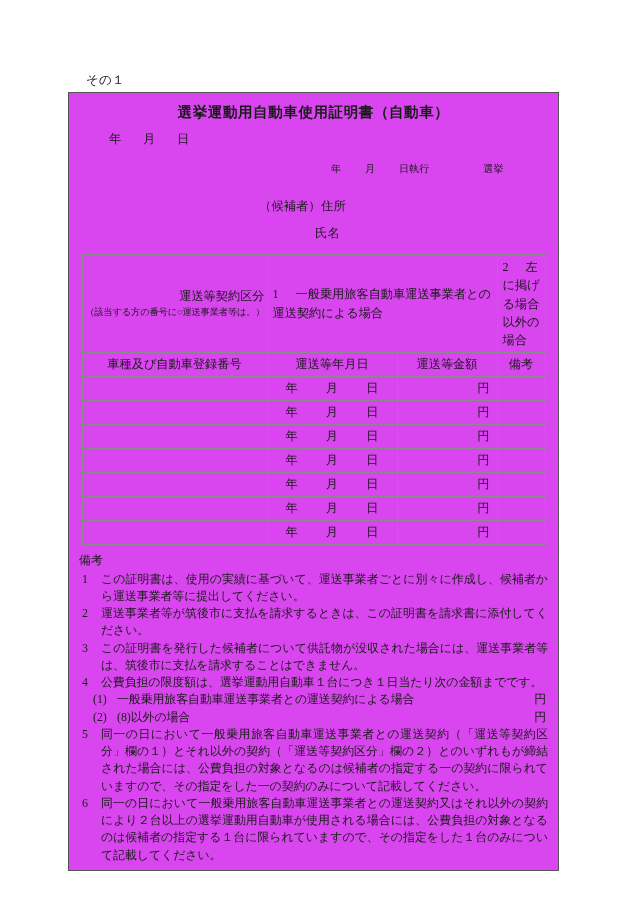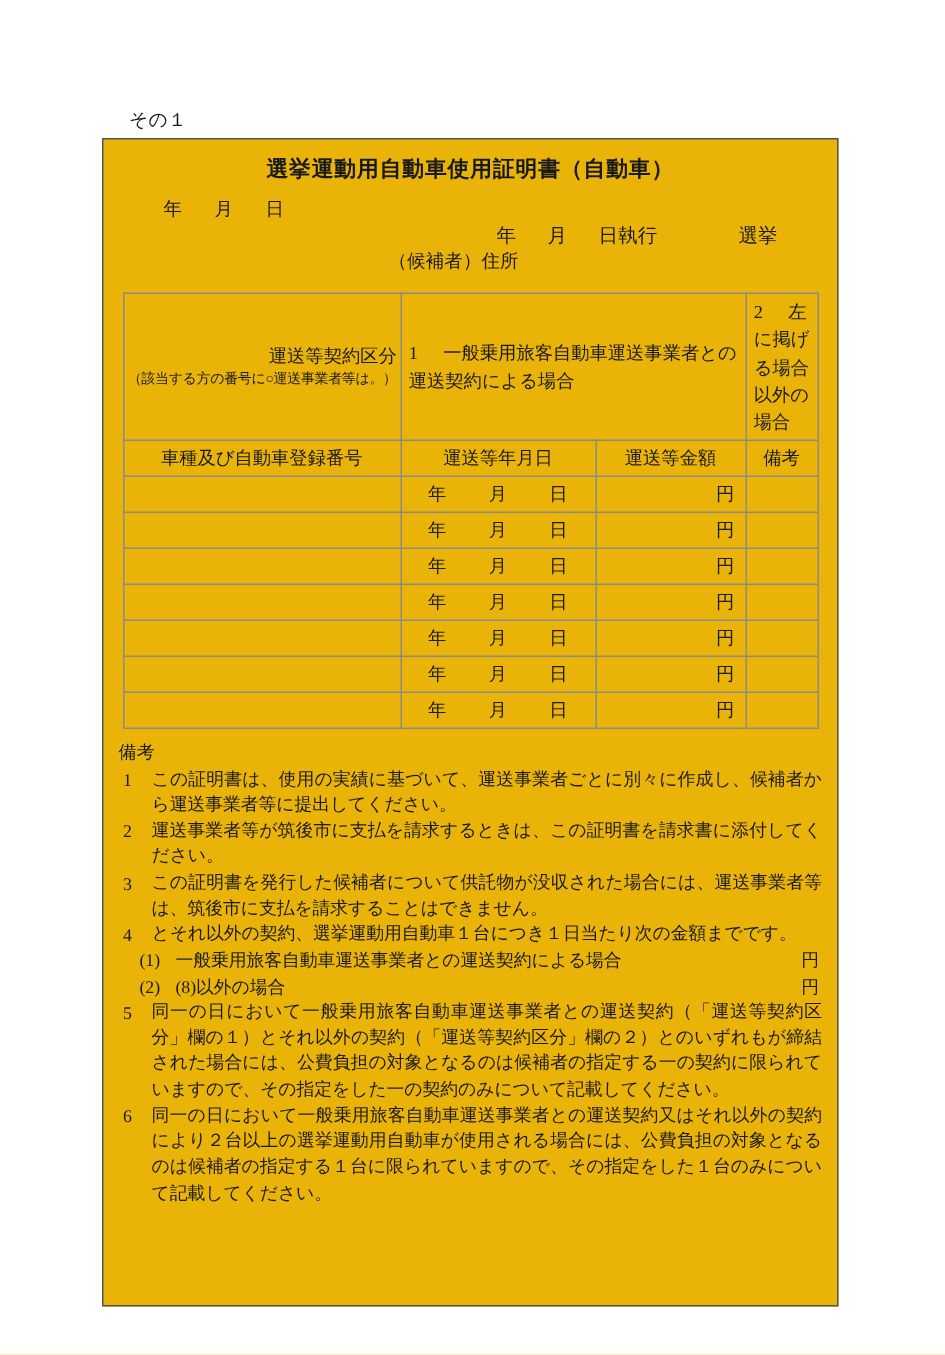--- a/index.html
+++ b/index.html
@@ -43,21 +43,21 @@
 
   
   .outer-box {
     position: absolute;
     left: 68px;
     top: 92px;
     width: 491px;
     height: 779px;
     border: 1.3px solid #555;
     box-sizing: border-box;
-    background: #eab308;
+    background: #d946ef;
   }
 
   .inner {
     position: relative;
     width: 100%;
     height: 100%;
     box-sizing: border-box;
     padding: 0;
   }
 
@@ -79,31 +79,32 @@
 
   .date-line {
     font-size: 12.3px;
     margin-top: 9px;
     padding-left: 40px;
     letter-spacing: 0.1px;
   }
   .date-line .g { display: inline-block; width: 34px; }
 
   .exec-line {
-    font-size: 13px;
+    font-size: 10px;
+    margin-top: 14px;
     padding-left: 262px;
     letter-spacing: 0.1px;
     white-space: nowrap;
   }
   .exec-line .g2 { display: inline-block; width: 34px; }
   .exec-line .gap-wide { display: inline-block; width: 54px; }
 
   .cand-line {
     font-size: 12.3px;
-    margin-top: 0;
+    margin-top: 22px;
     padding-left: 190px;
     letter-spacing: 0.1px;
     white-space: nowrap;
   }
   .name-line {
     font-size: 12.3px;
     margin-top: 10px;
     padding-left: 246px;
     letter-spacing: 0.1px;
     white-space: nowrap;
@@ -184,21 +185,21 @@
     margin-bottom: 0px;
     text-align: justify;
     text-justify: inter-character;
     letter-spacing: -0.05px;
   }
   .note > .no {
     position: absolute;
     left: 3px;
     top: 0;
   }
-  .note-body { display: block; font-family: Liberation Mono, monospace; }
+  .note-body { display: block; }
 
   .subnote {
     position: relative;
     padding-left: 38px;
     padding-right: 2px;
     letter-spacing: -0.05px;
   }
   .subnote > .sn {
     position: absolute;
     left: 14px;
@@ -222,20 +223,21 @@
 
       <div class="date-line">
         <span class="g">年</span><span class="g">月</span><span>日</span>
       </div>
 
       <div class="exec-line">
         <span class="g2">年</span><span class="g2">月</span><span>日執行</span><span class="gap-wide"></span><span>選挙</span>
       </div>
 
       <div class="cand-line">（候補者）住所</div>
+      <div class="name-line">氏名</div>
 
       <table class="main">
         <colgroup>
           <col style="width:185px">
           <col style="width:130px">
           <col style="width:100px">
           <col style="width:48px">
         </colgroup>
         <tbody>
           <tr>
@@ -313,21 +315,21 @@
             <div class="note">
               <span class="no">2</span>
               <span class="note-body">運送事業者等が筑後市に支払を請求するときは、この証明書を請求書に添付してください。</span>
             </div>
             <div class="note">
               <span class="no">3</span>
               <span class="note-body">この証明書を発行した候補者について供託物が没収された場合には、運送事業者等は、筑後市に支払を請求することはできません。</span>
             </div>
             <div class="note">
               <span class="no">4</span>
-              <span class="note-body">とそれ以外の契約、選挙運動用自動車１台につき１日当たり次の金額までです。</span>
+              <span class="note-body">公費負担の限度額は、選挙運動用自動車１台につき１日当たり次の金額までです。</span>
             </div>
             <div class="subnote"><span class="yen-right">円</span><span class="sn">(1)</span><span>一般乗用旅客自動車運送事業者との運送契約による場合</span></div>
             <div class="subnote"><span class="yen-right">円</span><span class="sn">(2)</span><span>(8)以外の場合</span></div>
             <div class="note">
               <span class="no">5</span>
               <span class="note-body">同一の日において一般乗用旅客自動車運送事業者との運送契約（「運送等契約区分」欄の１）とそれ以外の契約（「運送等契約区分」欄の２）とのいずれもが締結された場合には、公費負担の対象となるのは候補者の指定する一の契約に限られていますので、その指定をした一の契約のみについて記載してください。</span>
             </div>
             <div class="note">
               <span class="no">6</span>
               <span class="note-body">同一の日において一般乗用旅客自動車運送事業者との運送契約又はそれ以外の契約により２台以上の選挙運動用自動車が使用される場合には、公費負担の対象となるのは候補者の指定する１台に限られていますので、その指定をした１台のみについて記載してください。</span>

